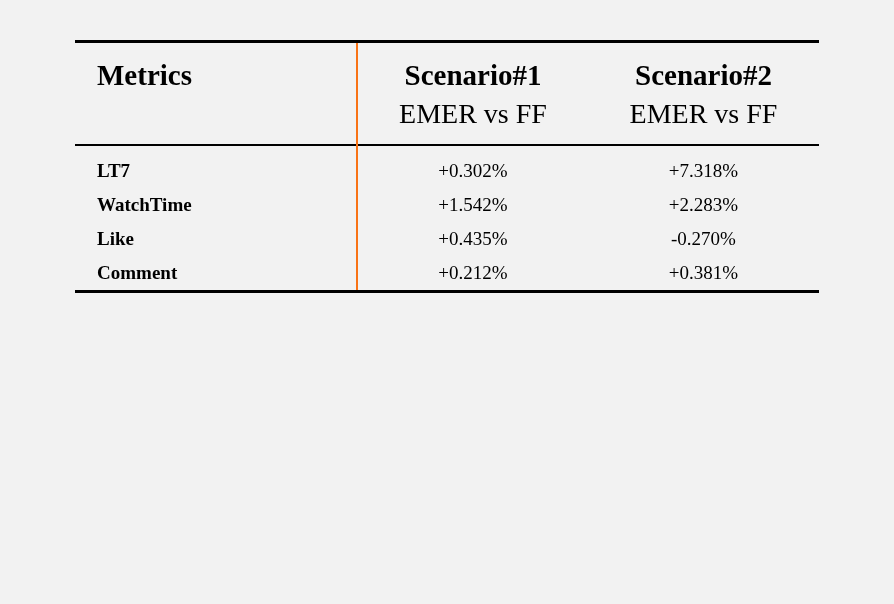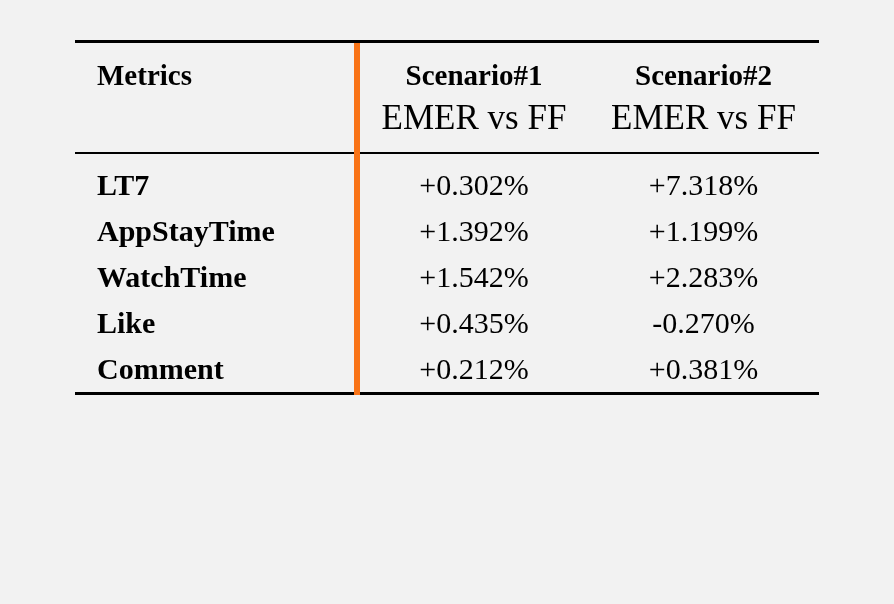--- a/index.html
+++ b/index.html
@@ -59,39 +59,39 @@
     width: 282px;
     text-align: left;
     padding-left: 22px !important;
     box-sizing: border-box;
   }
   .col-sc {
     width: 231px;
     text-align: center;
   }
   .vline {
-    border-left: 6px solid #f97316;
+    border-left: 2px solid #f97316;
   }
   .head-row-1 td {
     font-weight: bold;
     font-size: 29px;
     padding-top: 16px !important;
     padding-bottom: 4px !important;
   }
   .head-row-2 td {
     font-weight: normal;
-    font-size: 35px;
+    font-size: 28px;
     padding-top: 2px !important;
     padding-bottom: 14px !important;
   }
   .head-row-2 .col-metric {
     font-size: 0;
   }
   .body-row td {
-    font-size: 30px;
+    font-size: 19px;
     padding-top: 6px !important;
     padding-bottom: 6px !important;
   }
   .body-row td.col-metric {
     font-weight: bold;
   }
   .body-row td.col-sc {
     font-weight: normal;
   }
   .first-body td {
@@ -132,25 +132,20 @@
           <td class="col-sc"></td>
           <td class="col-sc"></td>
         </tr>
 
         <tr class="body-row first-body">
           <td class="col-metric">LT7</td>
           <td class="col-sc vline">+0.302%</td>
           <td class="col-sc">+7.318%</td>
         </tr>
         <tr class="body-row">
-          <td class="col-metric">AppStayTime</td>
-          <td class="col-sc vline">+1.392%</td>
-          <td class="col-sc">+1.199%</td>
-        </tr>
-        <tr class="body-row">
           <td class="col-metric">WatchTime</td>
           <td class="col-sc vline">+1.542%</td>
           <td class="col-sc">+2.283%</td>
         </tr>
         <tr class="body-row">
           <td class="col-metric">Like</td>
           <td class="col-sc vline">+0.435%</td>
           <td class="col-sc">-0.270%</td>
         </tr>
         <tr class="body-row">

